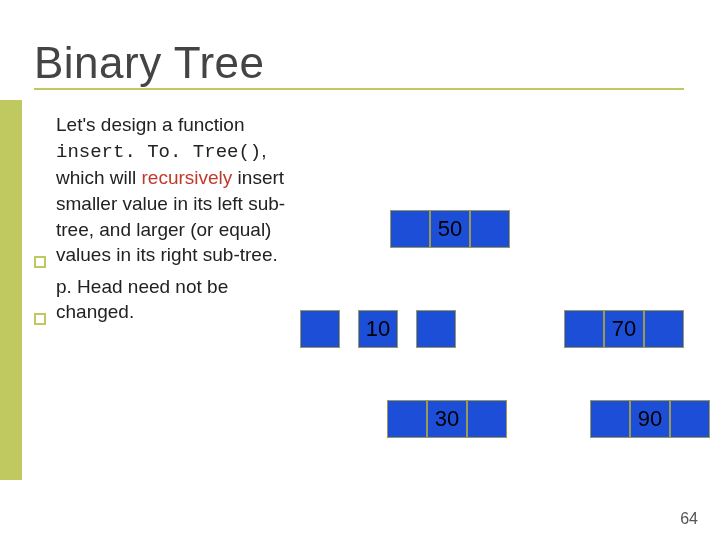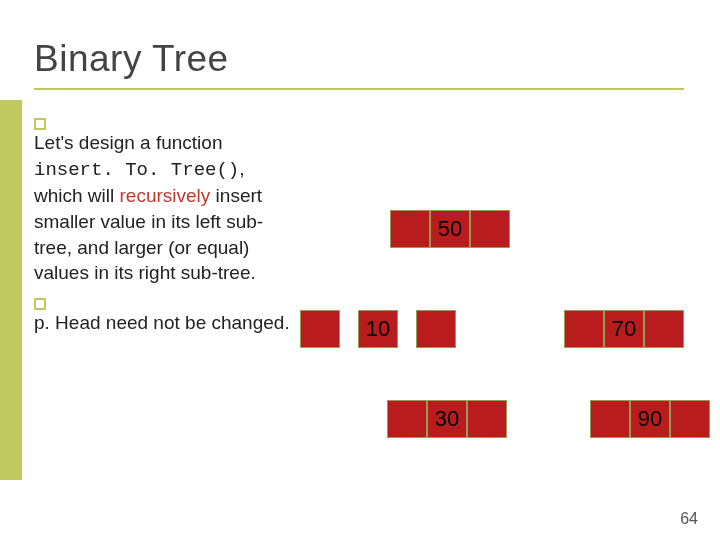--- a/index.html
+++ b/index.html
@@ -1,29 +1,29 @@
 <!DOCTYPE html>
 <html><head>
 <meta charset="utf-8">
 <style>
   * { box-sizing: border-box; margin: 0; padding: 0; }
   html, body { width: 720px; height: 540px; background: #fff; font-family: Verdana, Geneva, sans-serif; overflow: hidden; }
   .slide { position: relative; width: 720px; height: 540px; }
   .accent-bar { position: absolute; left: 0; top: 100px; width: 22px; height: 380px; background: #c0c960; }
-  .title { position: absolute; left: 34px; top: 38px; font-size: 37px; font-weight: 400; color: #444; letter-spacing: 0.5px; }
+  .title { position: absolute; left: 34px; top: 38px; font-size: 44px; font-weight: 400; color: #444; letter-spacing: 0.5px; }
   .title-underline { position: absolute; left: 34px; top: 88px; width: 650px; height: 2px; background: #c0c960; }
   .body { position: absolute; left: 34px; top: 112px; width: 260px; }
-  .bullet-row { display: flex; align-items: flex-start; margin-bottom: 6px; flex-direction: column; }
+  .bullet-row { display: flex; align-items: flex-end; margin-bottom: 6px; }
   .bullet-box { width: 12px; height: 12px; border: 2px solid #c0c960; margin-top: 6px; margin-right: 10px; flex: 0 0 auto; }
   .bullet-text { font-size: 19px; line-height: 1.35; color: #222; }
   .bullet-text .code { font-family: "Courier New", monospace; font-size: 19px; }
   .bullet-text .hl { color: #c0392b; }
   .diagram { position: absolute; left: 300px; top: 190px; width: 420px; height: 320px; }
   .node-row { position: absolute; display: flex; }
-  .node-cell { width: 40px; height: 38px; border: 1.5px solid #9a9a55; background: #b91c1c; display: flex; align-items: center; justify-content: center; font-size: 22px; color: #000; }
+  .node-cell { width: 40px; height: 38px; border: 1.5px solid #9a9a55; background: #1d4ed8; display: flex; align-items: center; justify-content: center; font-size: 22px; color: #000; }
   .page-num { position: absolute; right: 22px; bottom: 12px; font-size: 16px; color: #555; }
 </style>
 </head>
 <body>
 
 <div class="slide">
   <div class="accent-bar"></div>
   <div class="title">Binary Tree</div>
   <div class="title-underline"></div>
 

